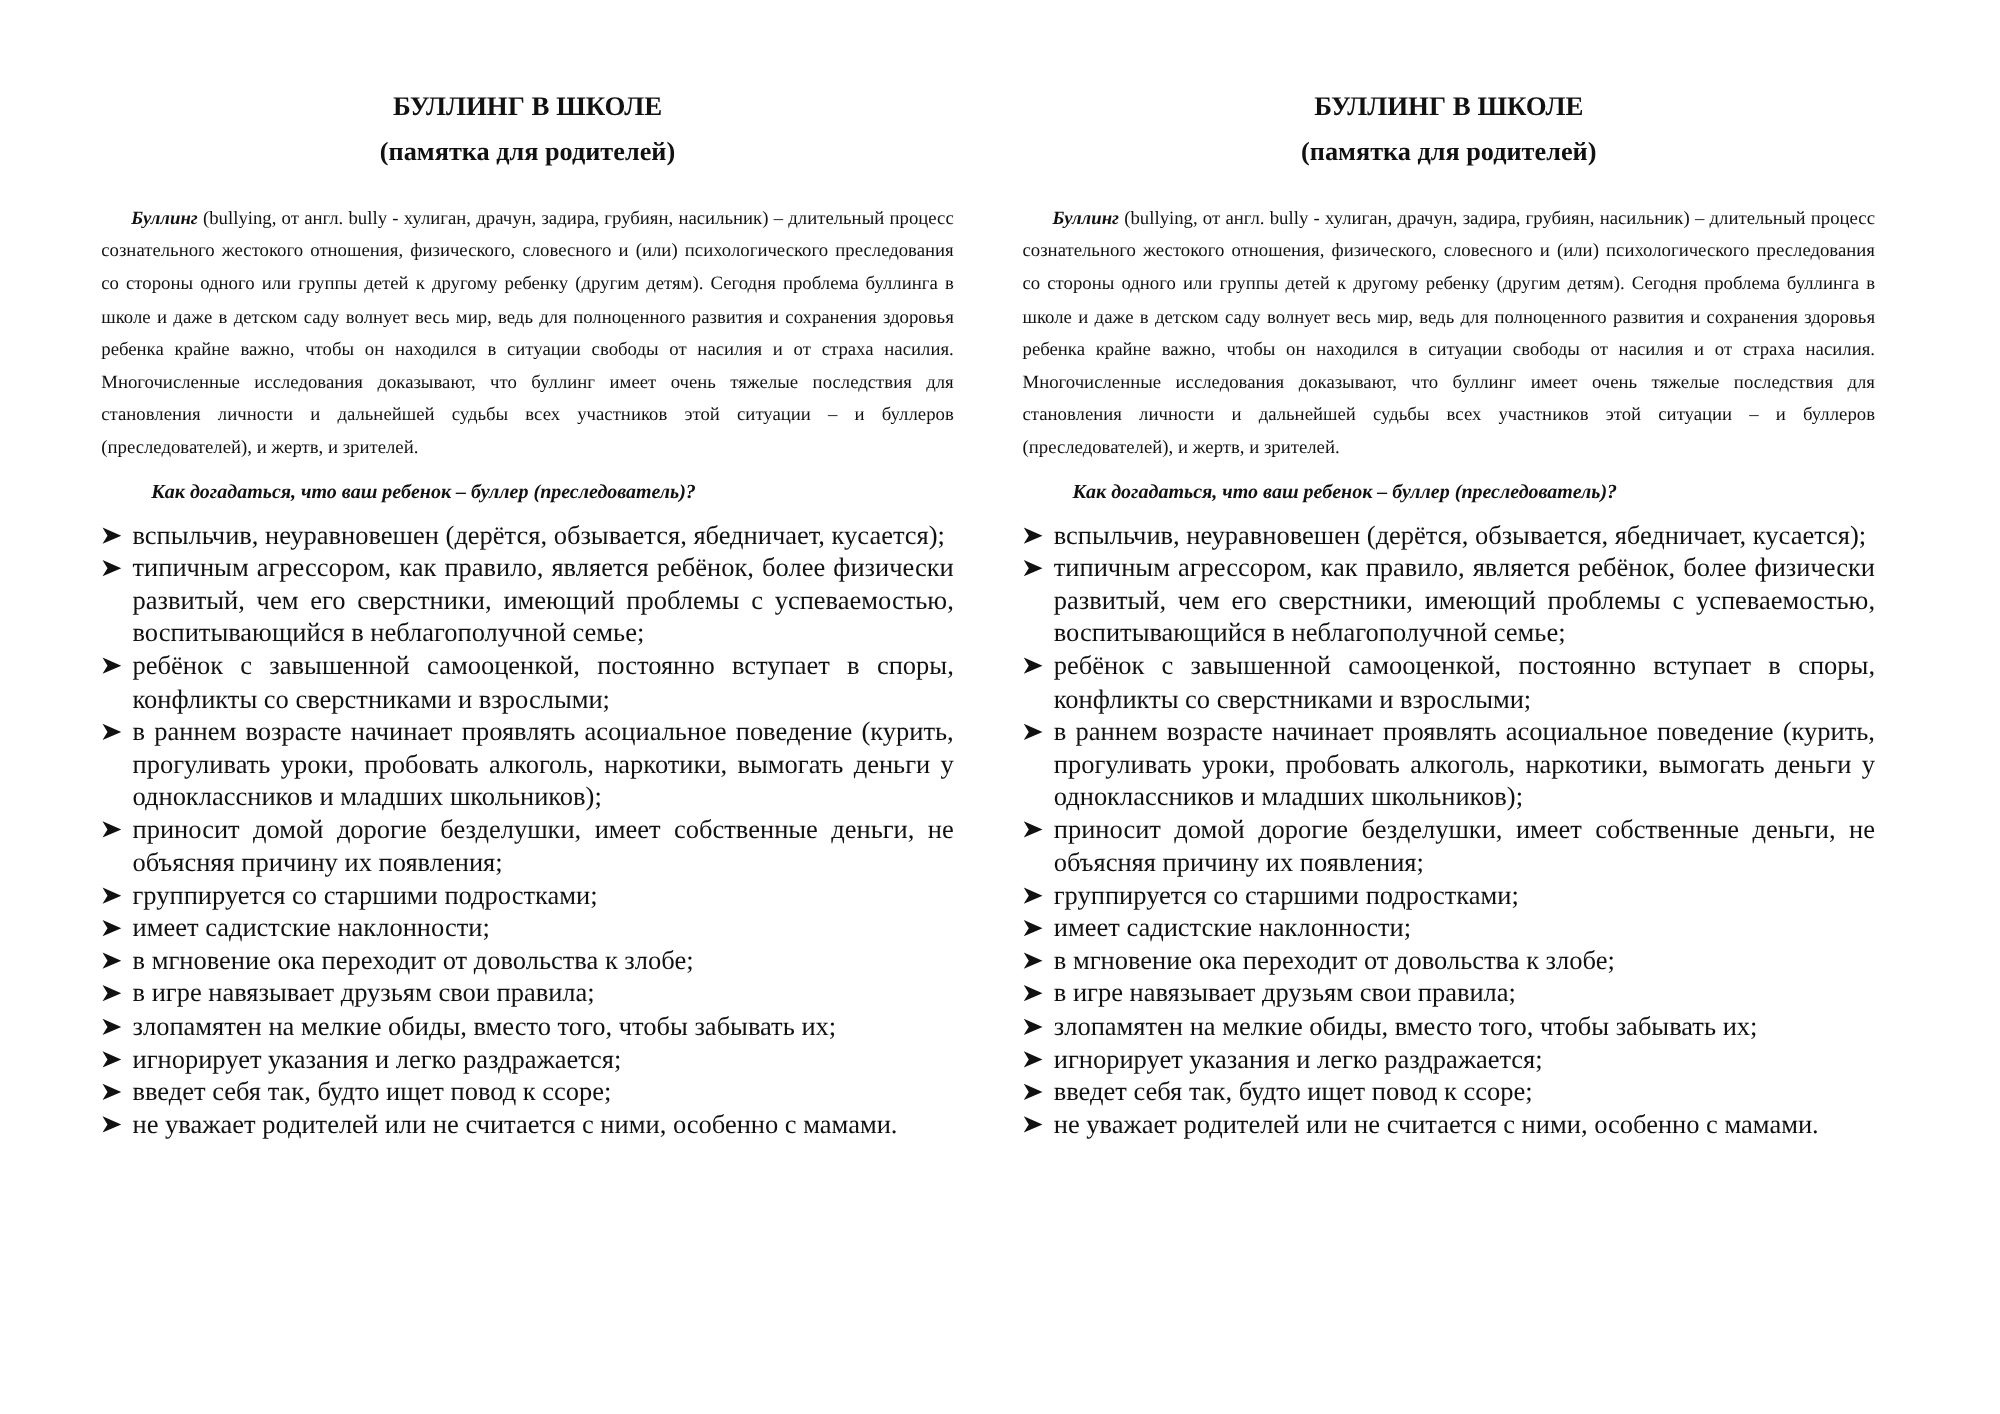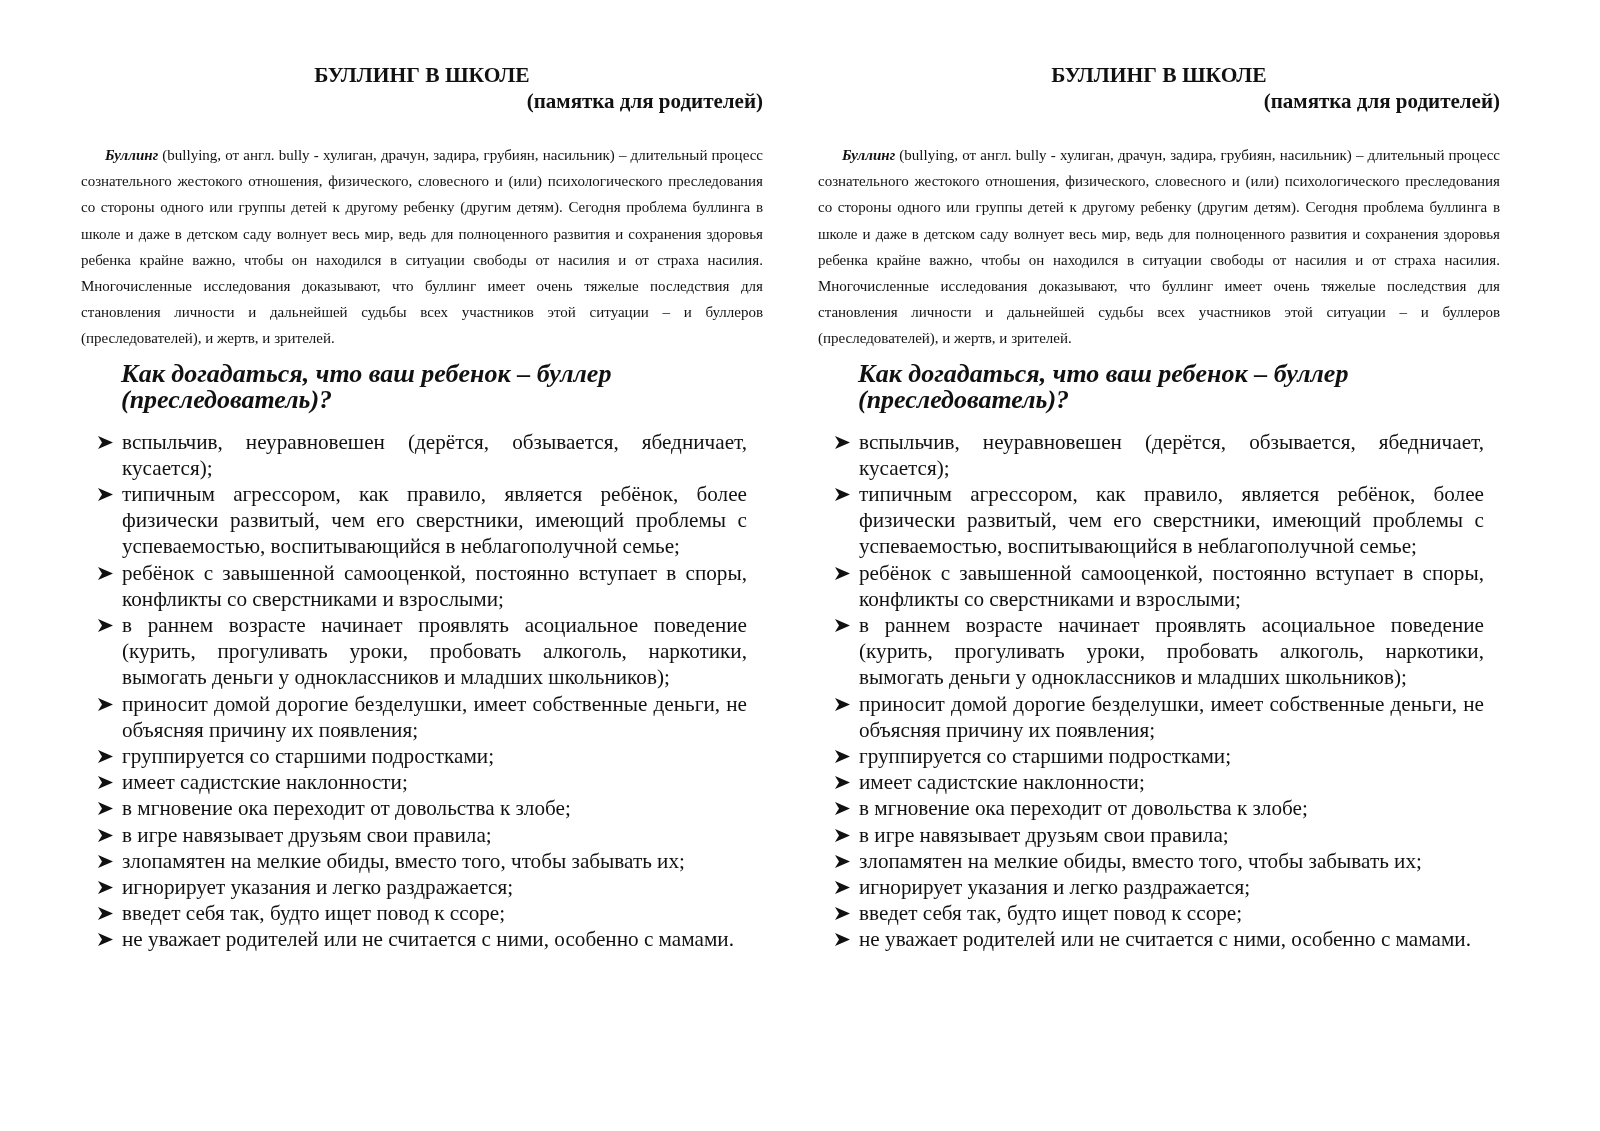--- a/index.html
+++ b/index.html
@@ -21,52 +21,52 @@
     width: 682px;
   }
   .page.left { left: 81px; }
   .page.right { left: 818px; }
 
   .title {
     text-align: center;
     font-weight: bold;
     font-size: 21.5px;
     line-height: 26px;
-    margin: 0;
+    margin: 10px;
   }
   .subtitle {
-    text-align: right;
+    text-align: center;
     font-weight: bold;
     font-size: 21px;
     line-height: 26px;
     margin: 0 0 28px 0;
   }
   .intro {
     text-align: justify;
     text-align-last: left;
     font-size: 15px;
     line-height: 26.2px;
     text-indent: 24px;
     margin: 0;
   }
   .intro .term {
     font-style: italic;
     font-weight: bold;
   }
   .question {
     font-style: italic;
     font-weight: bold;
-    font-size: 26px;
+    font-size: 16px;
     line-height: 26px;
     margin: 9px 0 8px 0;
     padding-left: 40px;
   }
   ul.signs {
     list-style: none;
-    margin: 16px;
+    margin: 0;
     padding: 0;
   }
   ul.signs li {
     position: relative;
     padding-left: 25px;
     font-size: 21.2px;
     line-height: 26.2px;
     text-align: justify;
     text-align-last: left;
   }

